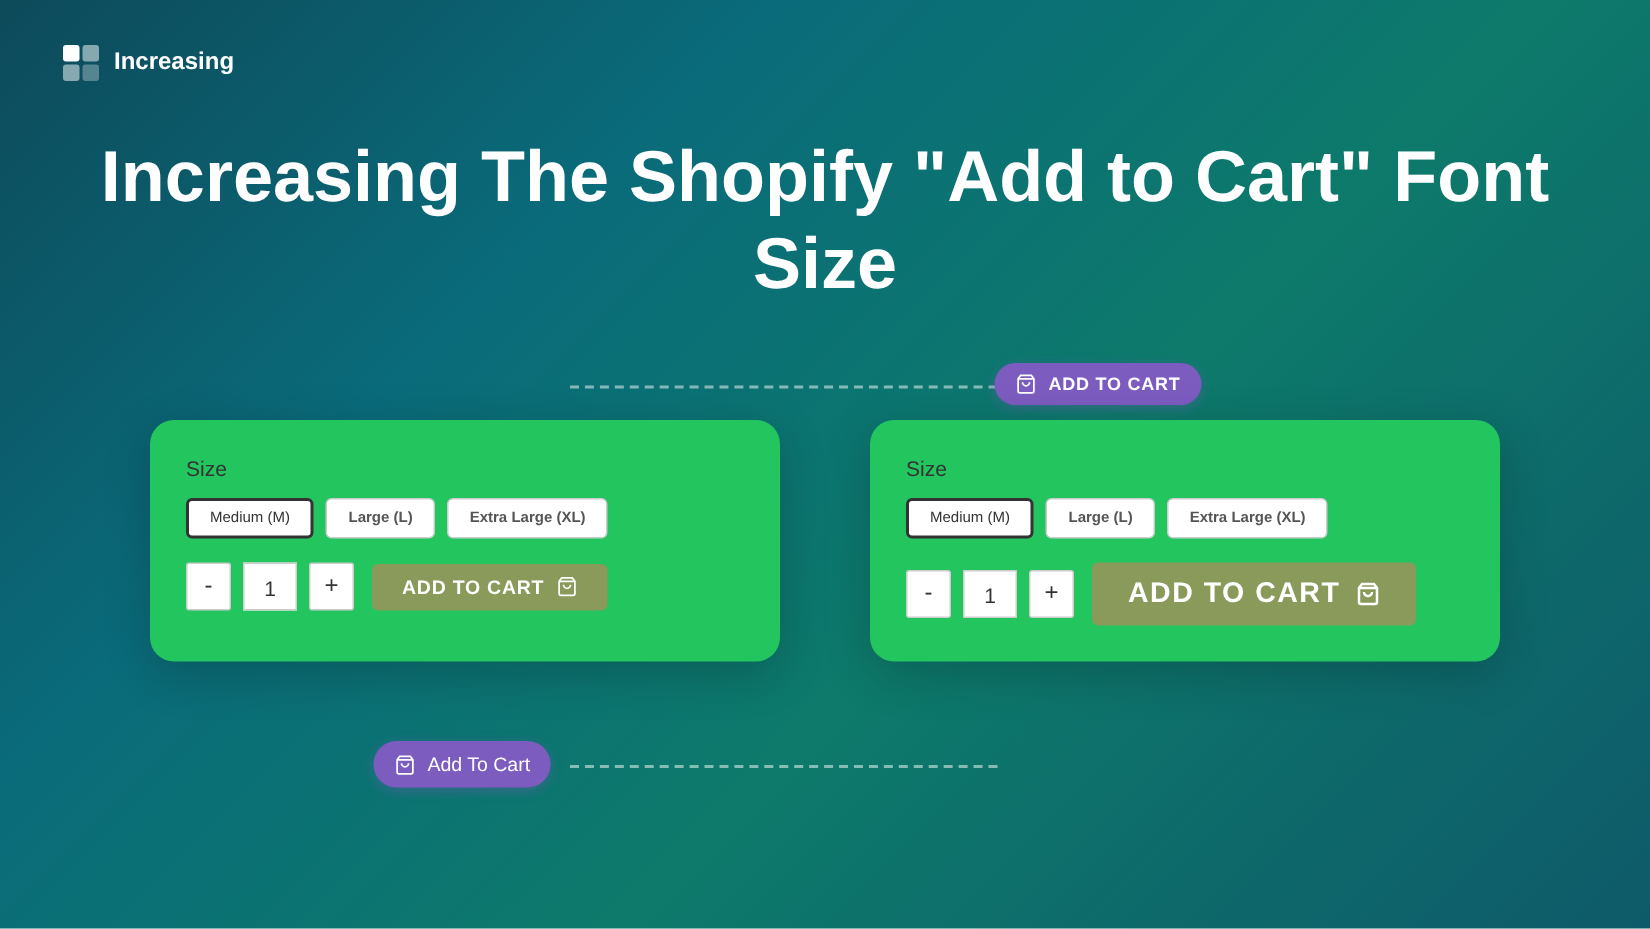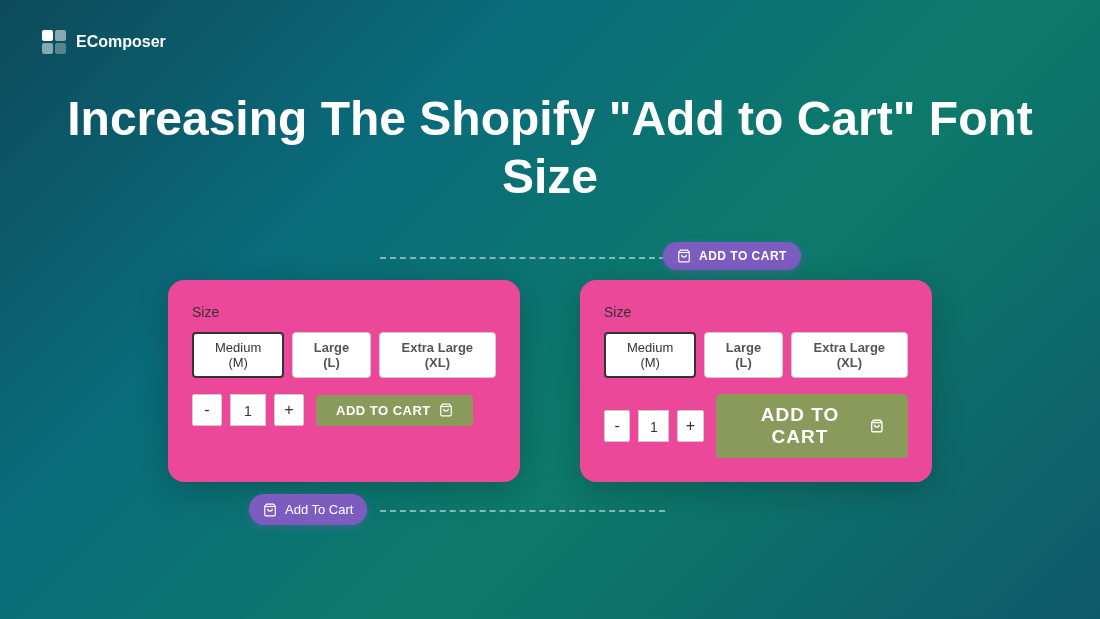--- a/index.html
+++ b/index.html
@@ -55,24 +55,24 @@
       top: 280px;
       left: 80px;
       right: 80px;
       display: flex;
       gap: 60px;
       justify-content: center;
     }
 
     
     .product-card {
-      background: #ec4899;
+      background: #22c55e;
       border-radius: 16px;
       padding: 24px;
-      width: 352px;
+      width: 420px;
       box-shadow: 0 8px 32px rgba(0,0,0,0.2);
     }
 
     .size-label {
       font-size: 14px;
       color: #333;
       margin-bottom: 12px;
       font-weight: 400;
     }
 
@@ -80,21 +80,21 @@
       display: flex;
       gap: 8px;
       margin-bottom: 16px;
     }
 
     .size-btn {
       border: 1.5px solid #333;
       background: white;
       padding: 6px 14px;
       border-radius: 4px;
-      font-size: 13px;
+      font-size: 10px;
       cursor: pointer;
       color: #333;
     }
 
     .size-btn.active {
       border: 2px solid #333;
       font-weight: 500;
     }
 
     .size-btn.inactive {
@@ -238,21 +238,21 @@
 </head>
 <body>
 
 <div class="logo-area">
   <svg class="logo-icon" viewBox="0 0 28 28" fill="none" xmlns="http://www.w3.org/2000/svg">
     <rect x="2" y="2" width="11" height="11" rx="2" fill="white"></rect>
     <rect x="15" y="2" width="11" height="11" rx="2" fill="white" opacity="0.5"></rect>
     <rect x="2" y="15" width="11" height="11" rx="2" fill="white" opacity="0.5"></rect>
     <rect x="15" y="15" width="11" height="11" rx="2" fill="white" opacity="0.3"></rect>
   </svg>
-  <span class="logo-text">EComposer</span>
+  <span class="logo-text">Increasing</span>
 </div>
 
 <h1 class="main-heading">Increasing The Shopify "Add to Cart" Font Size</h1>
 
 <div class="dashed-line-top"></div>
 
 <div class="dashed-line-bottom"></div>
 
 <div class="callout-top">
   <svg class="cart-icon-svg-sm" viewBox="0 0 24 24" xmlns="http://www.w3.org/2000/svg">

